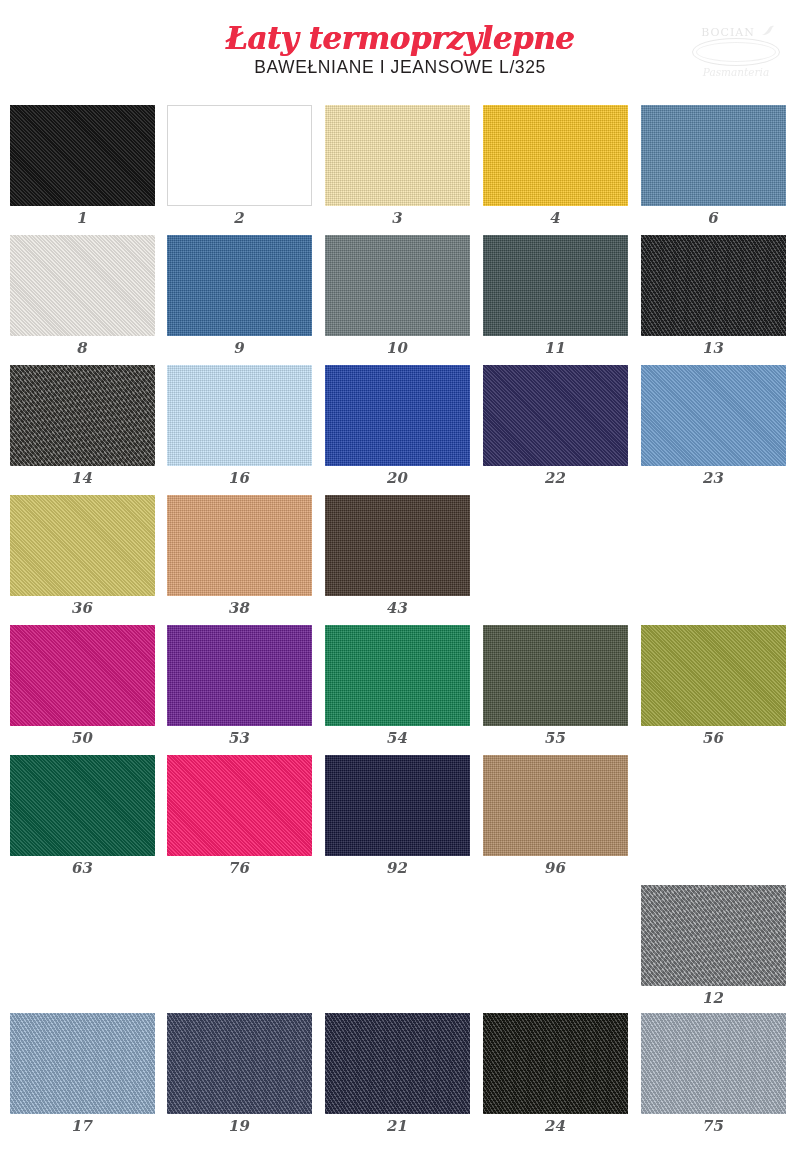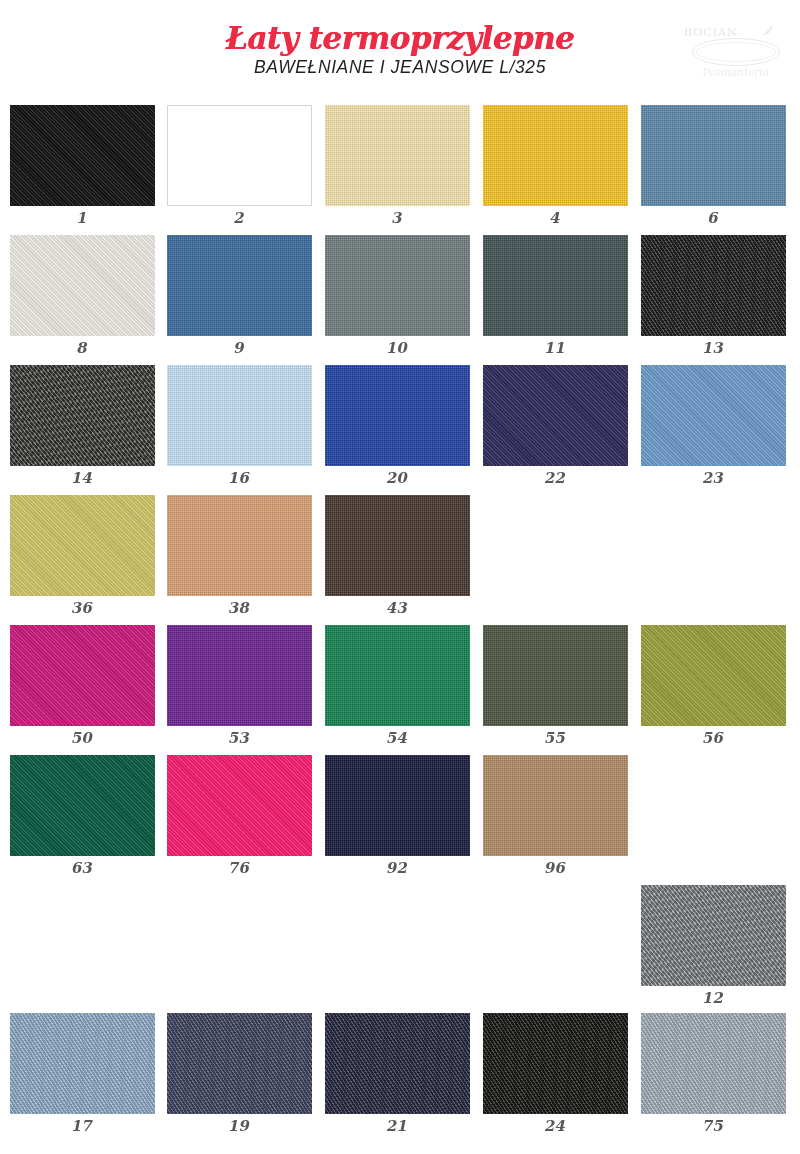--- a/index.html
+++ b/index.html
@@ -40,21 +40,20 @@
     text-shadow: 0.5px 0 0 #ec2b45;
   }
   .title-sub {
     font-family: "Liberation Sans", sans-serif;
     font-weight: normal;
     font-size: 17.5px;
     letter-spacing: 0.6px;
     color: #231f20;
     line-height: 1.1;
     margin: 3px 0 0 0;
-    font-style: italic;
   }
 
   
   .logo {
     position: absolute;
     right: 12px;
     top: 22px;
     width: 104px;
     height: 58px;
     opacity: 0.30;
@@ -71,21 +70,21 @@
     position: absolute;
     left: 3px; top: 3px;
     right: 3px; bottom: 3px;
     border: 1px solid #cdcdcd;
     border-radius: 50%;
   }
   .logo-word {
     position: absolute;
     left: 0; top: 4px;
     width: 88px;
-    text-align: left;
+    text-align: center;
     font-family: "DejaVu Serif", serif;
     font-size: 11px;
     letter-spacing: 1px;
     color: #a8a8a8;
   }
   .logo-sub {
     position: absolute;
     left: 0; top: 44px;
     width: 104px;
     text-align: center;

